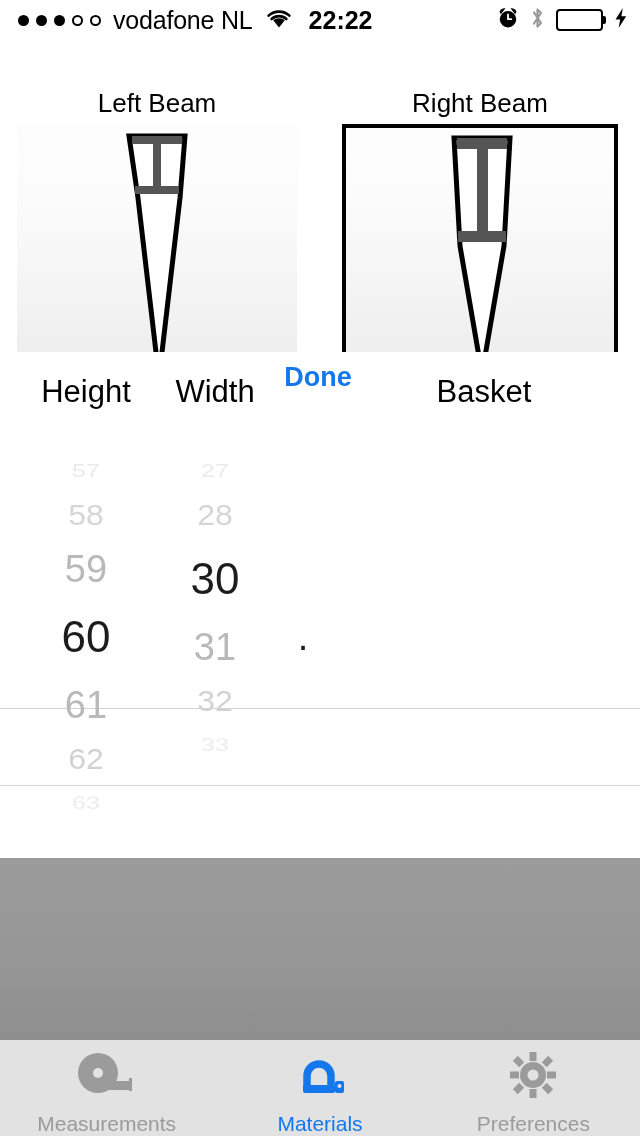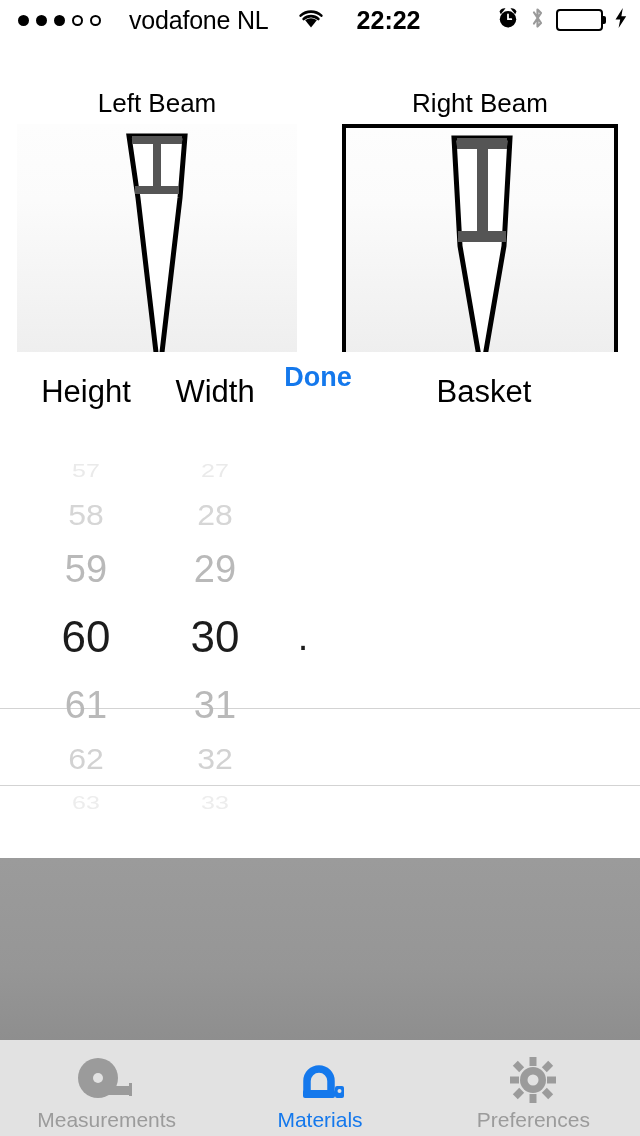--- a/index.html
+++ b/index.html
@@ -11,21 +11,21 @@
     overflow:hidden;
     position:relative;
   }
 
   
   .statusbar{
     position:absolute;top:0;left:0;width:640px;height:40px;
     background:#ffffff;
     display:flex;align-items:center;
   }
-  .sb-left{display:flex;align-items:center;gap:16px;padding-left:18px;}
+  .sb-left{display:flex;align-items:center;gap:0;padding-left:18px;}
   .sb-dots{display:flex;align-items:center;gap:7px;margin-right:12px;}
   .dot{width:11px;height:11px;border-radius:50%;border:2px solid #000;box-sizing:border-box;}
   .dot.filled{background:#000;}
   .sb-carrier{font-size:25px;color:#000;letter-spacing:-0.2px;margin-right:12px;}
   .sb-wifi{margin-right:16px;display:block;}
   .sb-time{font-size:25px;font-weight:bold;color:#000;letter-spacing:0px;}
   .sb-right{position:absolute;right:12px;top:0;height:40px;display:flex;align-items:center;gap:11px;}
   .batt{
     width:47px;height:22px;border:2px solid #000;border-radius:4px;
     box-sizing:border-box;padding:2px;position:relative;
@@ -96,21 +96,21 @@
     background:linear-gradient(to bottom,#9b9b9b 0%,#969696 60%,#8e8e8e 100%);
     border-bottom:1px solid #6e6e6e;
   }
 
   
   .tabbar{
     position:absolute;left:0;bottom:0;width:640px;height:96px;
     background:#e2e2e2;display:flex;
   }
   .tab{
-    flex:1;display:flex;flex-direction:column;align-items:center;justify-content:center;
+    flex:1;display:flex;flex-direction:column;align-items:center;justify-content:space-between;
     padding-top:9px;cursor:pointer;
   }
   .tab-icon{height:52px;display:flex;align-items:center;justify-content:center;}
   .tab-label{font-size:21px;color:#9b9b9b;margin-top:2px;}
   .tab.active .tab-label{color:#1478ec;}
 </style>
 </head>
 <body>
 
 <div class="statusbar">
@@ -208,21 +208,20 @@
       <div class="wheel-item r2">59</div>
       <div class="wheel-item r3">60</div>
       <div class="wheel-item r4">61</div>
       <div class="wheel-item r5">62</div>
       <div class="wheel-item r6">63</div>
     </div>
 
     <div class="wheel" style="left:172px;width:86px">
       <div class="wheel-item r0">27</div>
       <div class="wheel-item r1">28</div>
-      <div class="wheel-item r2">29</div>
       <div class="wheel-item r3">30</div>
       <div class="wheel-item r4">31</div>
       <div class="wheel-item r5">32</div>
       <div class="wheel-item r6">33</div>
     </div>
 
     <div class="wheel" style="left:258px;width:90px">
       <div class="wheel-item r0"></div>
       <div class="wheel-item r1"></div>
       <div class="wheel-item r2"></div>

